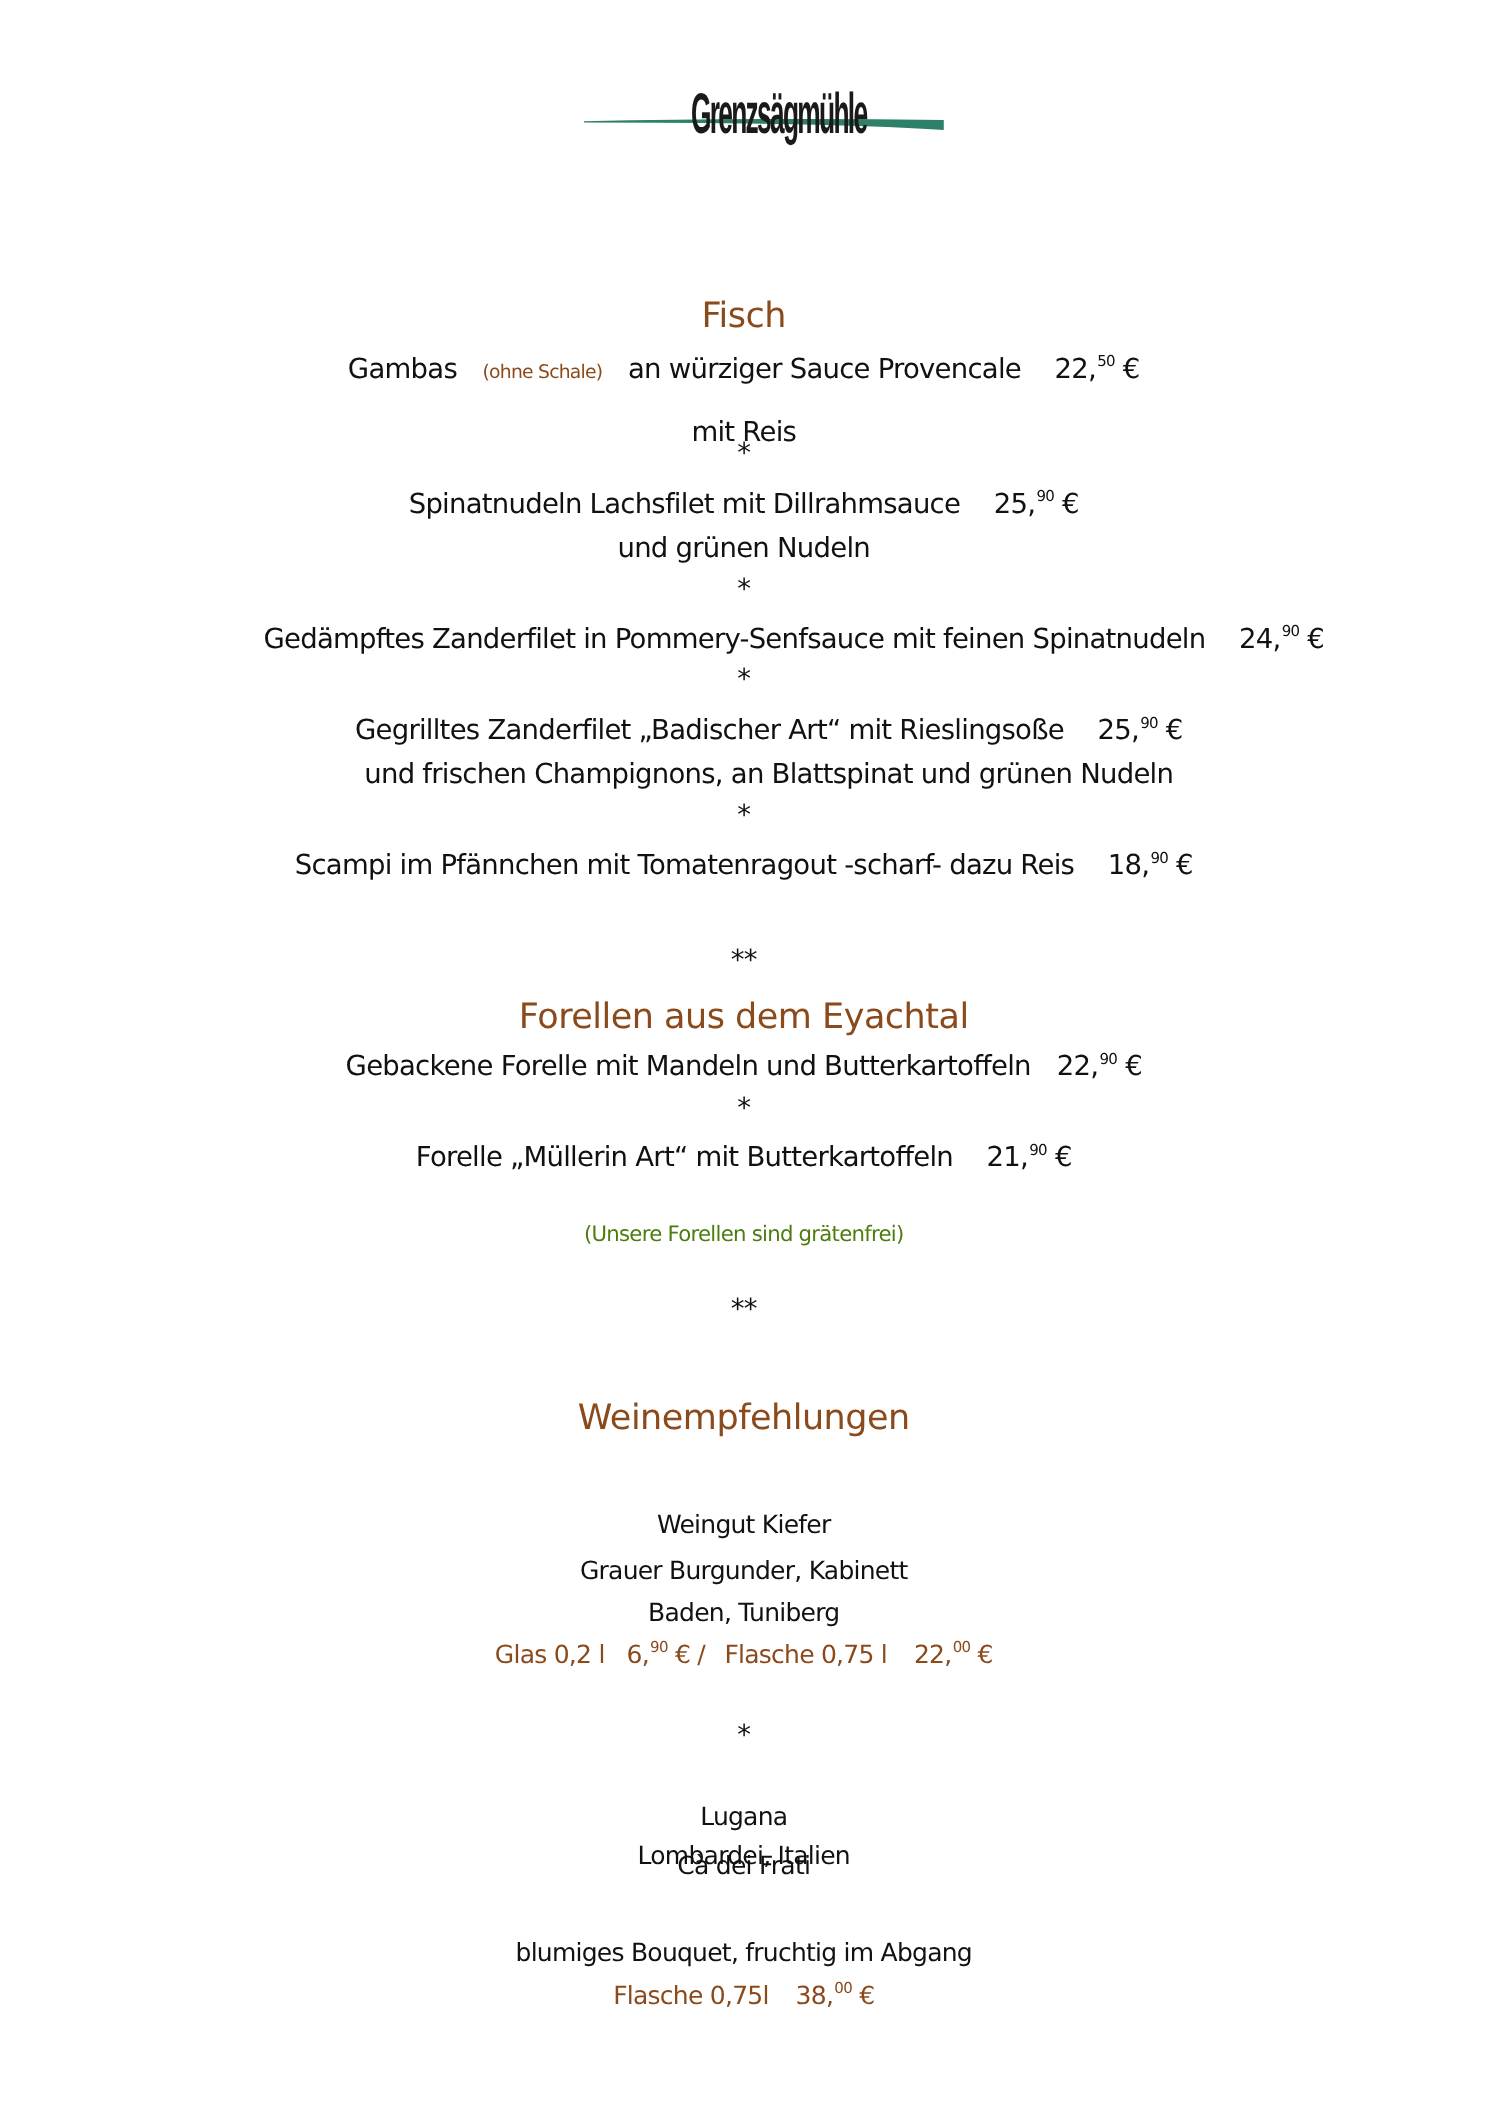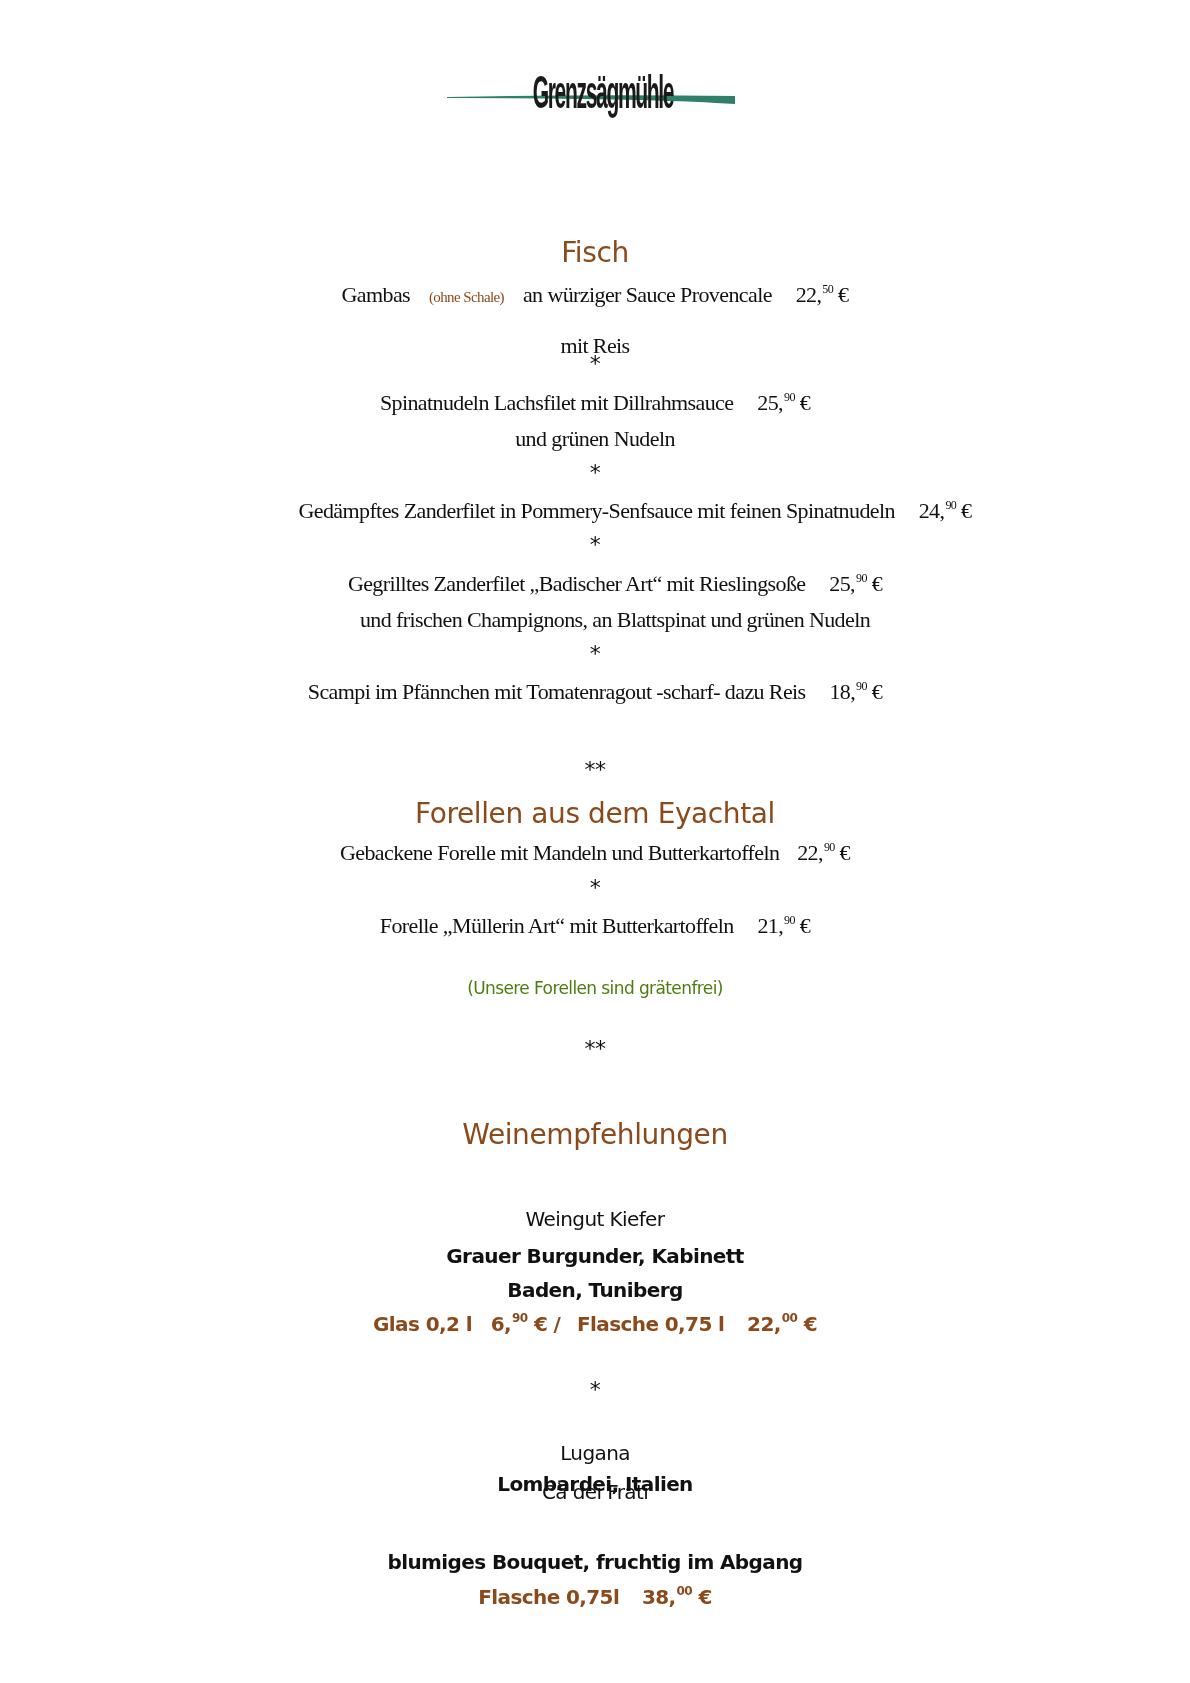--- a/index.html
+++ b/index.html
@@ -1,31 +1,31 @@
 <!DOCTYPE html>
 <html><head>
 <meta charset="utf-8">
 <style>
   html, body { margin: 0; padding: 0; background: #ffffff; }
   body { width: 1190px; height: 1683px; position: relative; overflow: hidden;
          font-family: "DejaVu Sans", sans-serif; color: #111; }
   .line { position: absolute; left: 0; width: 1190px; text-align: center; white-space: nowrap;
           transform: translateY(-50%); letter-spacing: -0.6px; margin-top: 36px; }
-  .body { font-size: 22px; font-family: Liberation Serif, serif; }
+  .body { font-size: 22px; }
   .heading { font-size: 28px; color: #8B4A1C; letter-spacing: -0.4px; }
   .heading.italic { }
   .brown { color: #8B4A1C; }
   .small { font-size: 15px; color: #8B4A1C; }
   .note { font-size: 17px; color: #4d7c0f; }
   .star { font-size: 22px; }
   sup.cents { font-size: 12px; vertical-align: 9px; margin-left: 1px; }
   .gap { display: inline-block; width: 14px; }
   .wine-name { font-size: 20px; }
-  .wine-sub { font-size: 20px; font-weight: bold; }
-  #logo { position: absolute; left: 447px; top: 64px; width: 290px; height: 56px; }
+  .wine-sub { font-size: 20px; }
+  #logo { position: absolute; left: 467px; top: 64px; width: 290px; height: 56px; }
   #logo .word { position: absolute; left: 58px; top: 2px; width: 146px; text-align: center;
                 font-family: "Liberation Sans Narrow", "Liberation Sans", sans-serif;
                 font-weight: bold; font-size: 34px; letter-spacing: -2.2px;
                 transform: scaleX(0.62) scaleY(1.35); transform-origin: center top; color: #1a1a1a;
                 white-space: nowrap; }
   #logo svg { position: absolute; left: 0; top: 28px; }
 </style>
 </head>
 <body>
 

